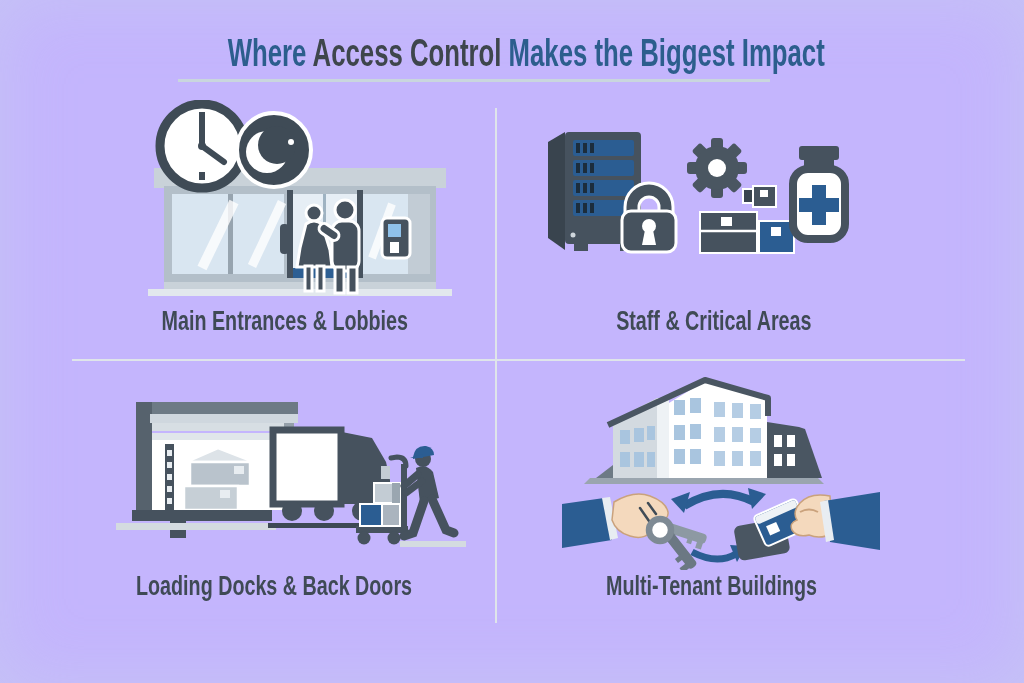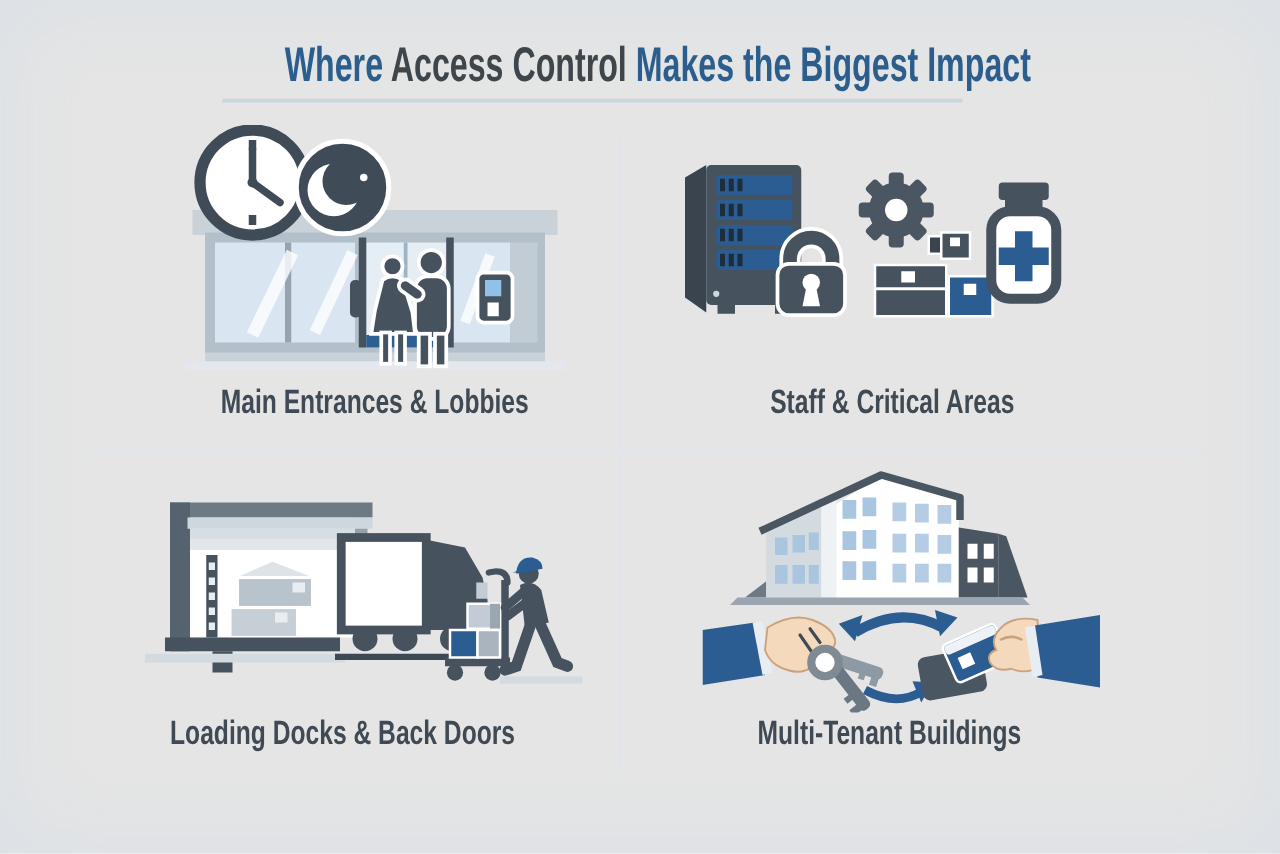--- a/index.html
+++ b/index.html
@@ -1,17 +1,17 @@
 <!DOCTYPE html>
 <html><head>
 <meta charset="utf-8">
 <style>
   html,body{margin:0;padding:0;background:#ffffff;}
   .canvas{
-    position:relative;width:1024px;height:683px;background:#e5e5e5;overflow:hidden;
+    position:relative;width:1024px;height:683px;background:#c4b5fd;overflow:hidden;
     font-family:"Liberation Sans",sans-serif;
     box-shadow: inset 0 0 70px rgba(200,218,234,0.40);
   }
   .title{
     position:absolute;left:74px;top:33px;width:800px;text-align:center;
     font-size:39px;font-weight:bold;line-height:1.05;white-space:nowrap;
   }
   .condense-t{display:inline-block;transform:scaleX(.66);transform-origin:50% 50%;white-space:nowrap;}
   .t-blue{color:#2c5e8d;} .t-dark{color:#3e464c;}
   .title-underline{position:absolute;left:178px;top:79px;width:592px;height:3px;background:#c9d6de;}
@@ -85,21 +85,21 @@
       <path d="M166 124 Q174 118 182 124 L190 150 L192 167 L157 167 L160 148 Z"></path>
       <rect x="165" y="166" width="7" height="25"></rect>
       <rect x="177" y="166" width="7" height="25"></rect>
       <circle cx="205" cy="110" r="10"></circle>
       <rect x="192" y="121" width="27" height="50" rx="10"></rect>
       <rect x="178" y="127" width="22" height="10" rx="5" transform="rotate(35 189 132)"></rect>
       <rect x="195" y="167" width="9" height="26"></rect>
       <rect x="208" y="167" width="9" height="26"></rect>
     </g>
   </svg>
-  <div class="q-label" style="left:100px;top:306px">
+  <div class="q-label" style="left:85px;top:306px">
     <span class="condense">Main Entrances &amp; Lobbies</span>
   </div>
 
   <svg class="q-icon" style="left:540px;top:120px" width="330" height="160" viewBox="0 0 330 160">
     <g>
       <polygon points="8,22 25,12 25,130 8,118" fill="#39444e"></polygon>
       <rect x="25" y="12" width="76" height="112" rx="4" fill="#46525e"></rect>
       <g>
         <rect x="33" y="20" width="61" height="16" rx="2" fill="#2b5d92"></rect>
         <rect x="36" y="23" width="4" height="10" fill="#1c2d3c"></rect>

